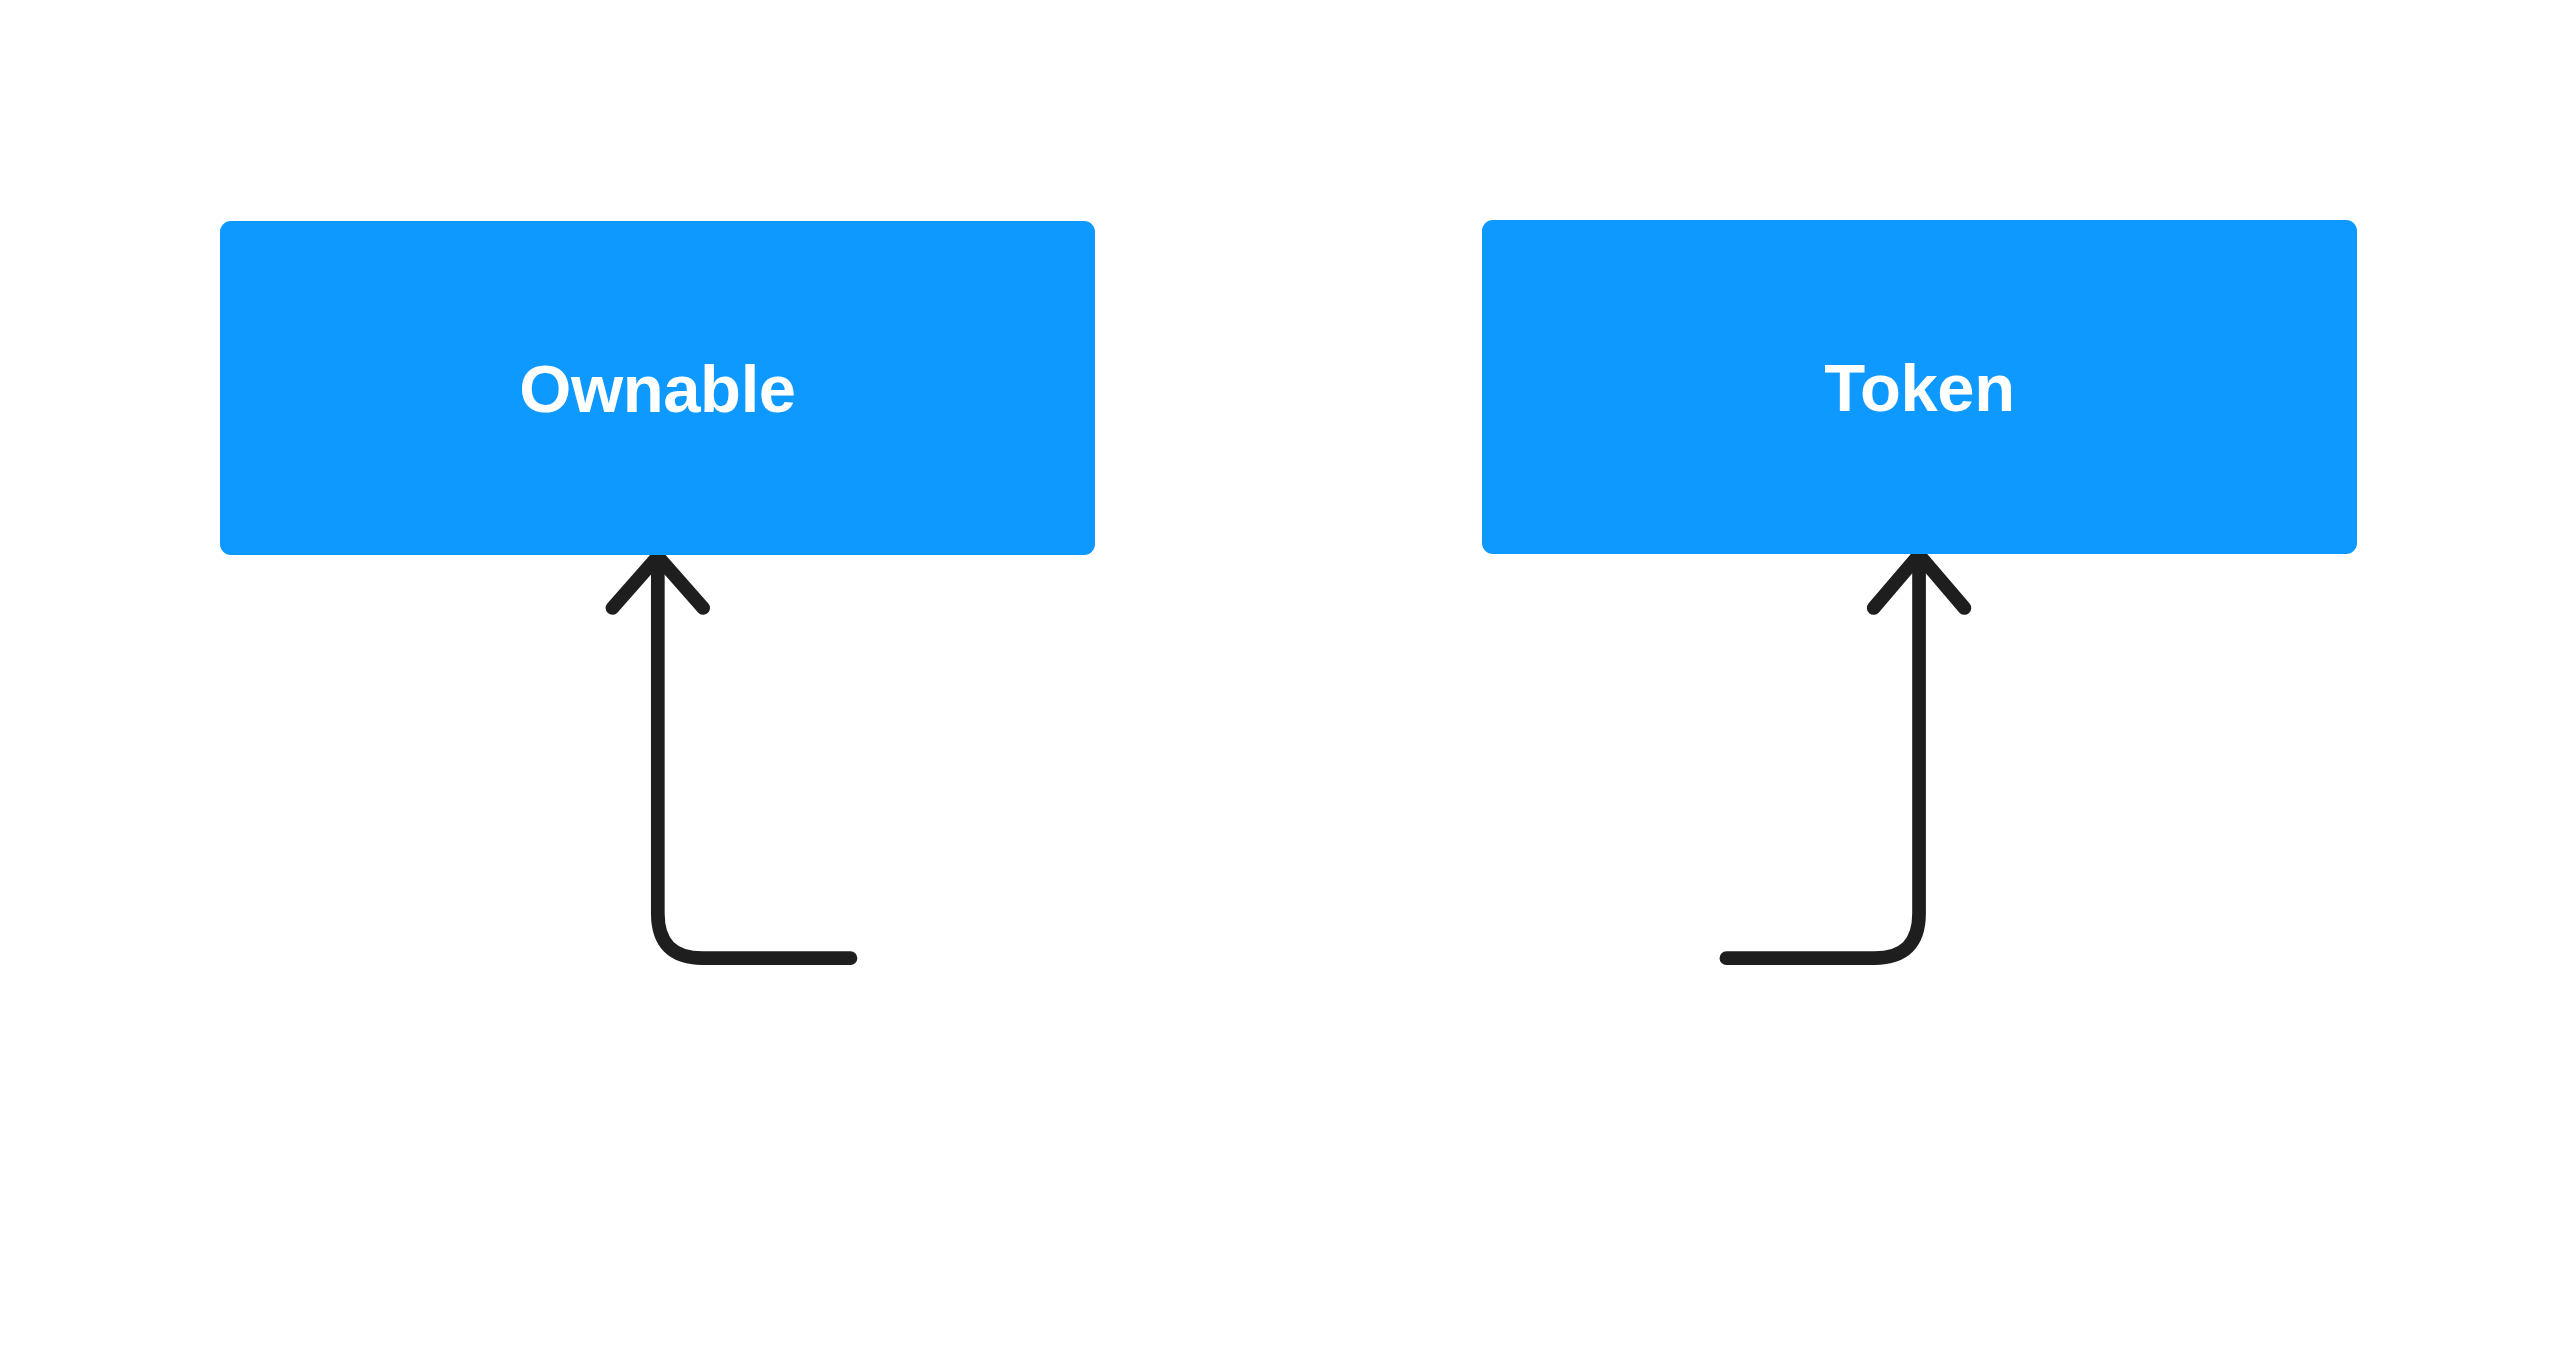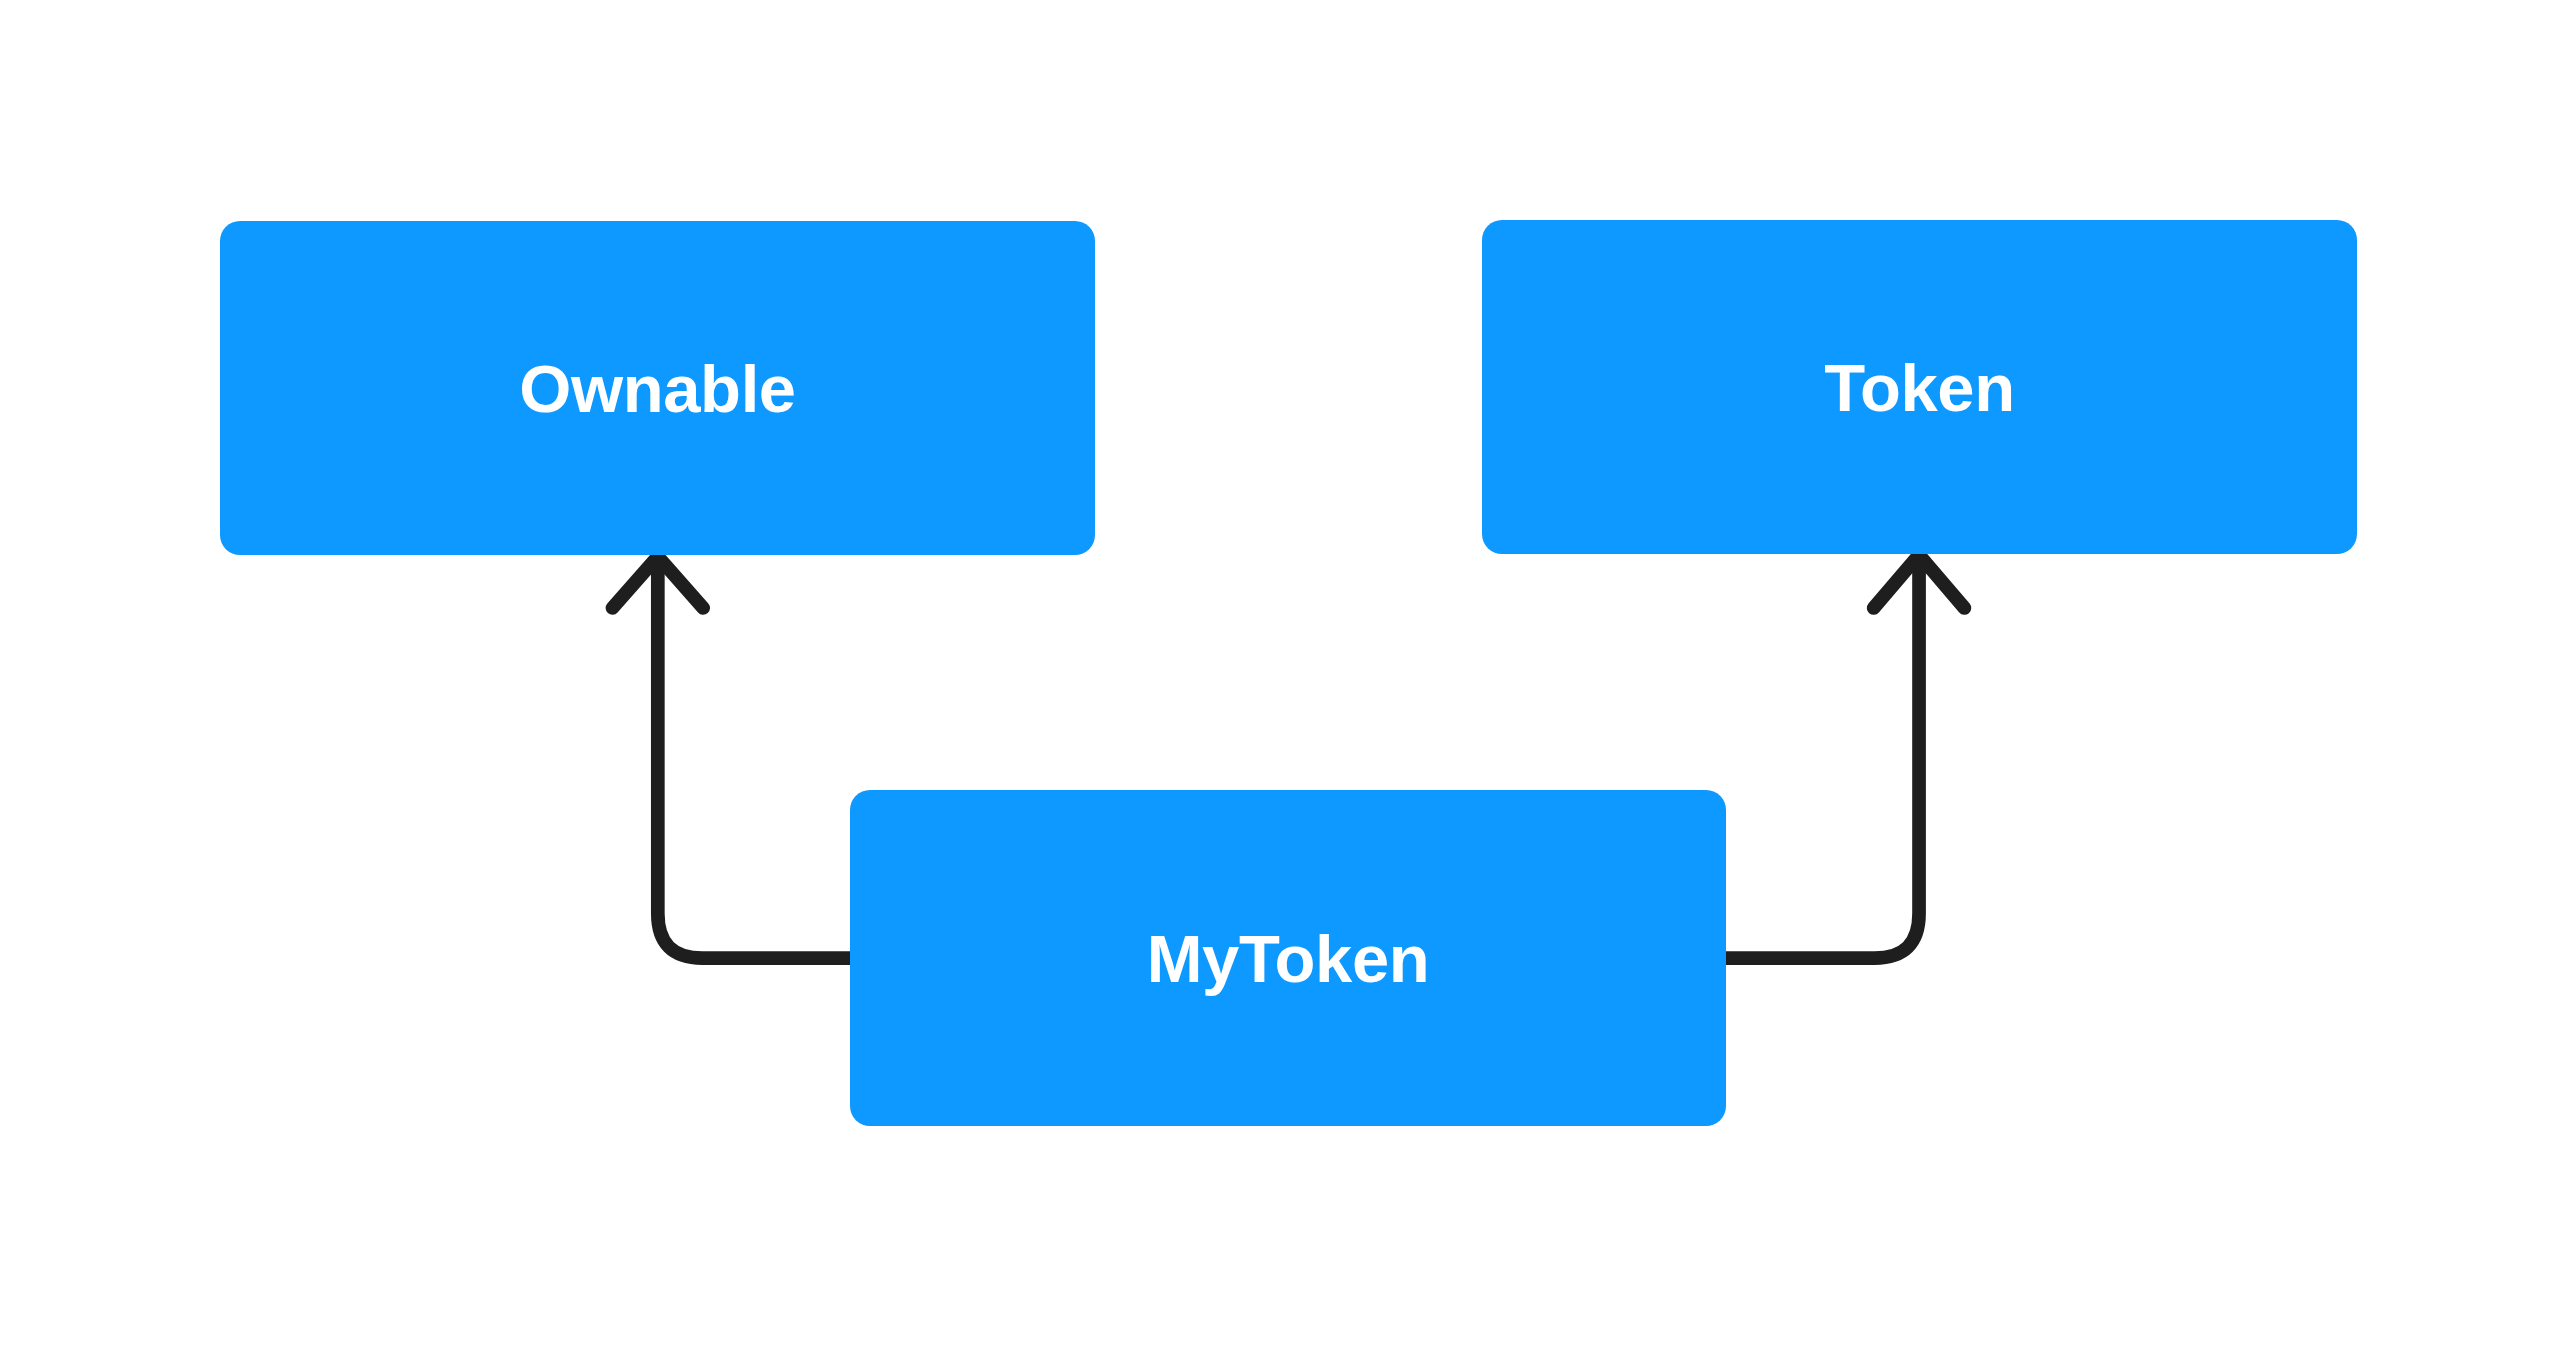--- a/index.html
+++ b/index.html
@@ -17,21 +17,21 @@
   }
   .canvas {
     position: absolute;
     left: 0; top: 0;
     width: 2576px;
     height: 1346px;
   }
   .node {
     position: absolute;
     background: var(--node-fill, #0d99ff);
-    border-radius: 20px;
+    border-radius: 11px;
     display: flex;
     align-items: center;
     justify-content: center;
   }
   .node-label {
     color: var(--node-text, #ffffff);
     font-size: 67px;
     font-weight: 700;
     letter-spacing: -0.4px;
     line-height: 1;
@@ -74,18 +74,15 @@
   </svg>
 
   <div class="node" id="node-ownable">
     <span class="node-label">Ownable</span>
   </div>
 
   <div class="node" id="node-token">
     <span class="node-label">Token</span>
   </div>
 
-  <div class="node" id="node-mytoken">
-    <span class="node-label">MyToken</span>
-  </div>
 
 </div>
 
 
 </body></html>

